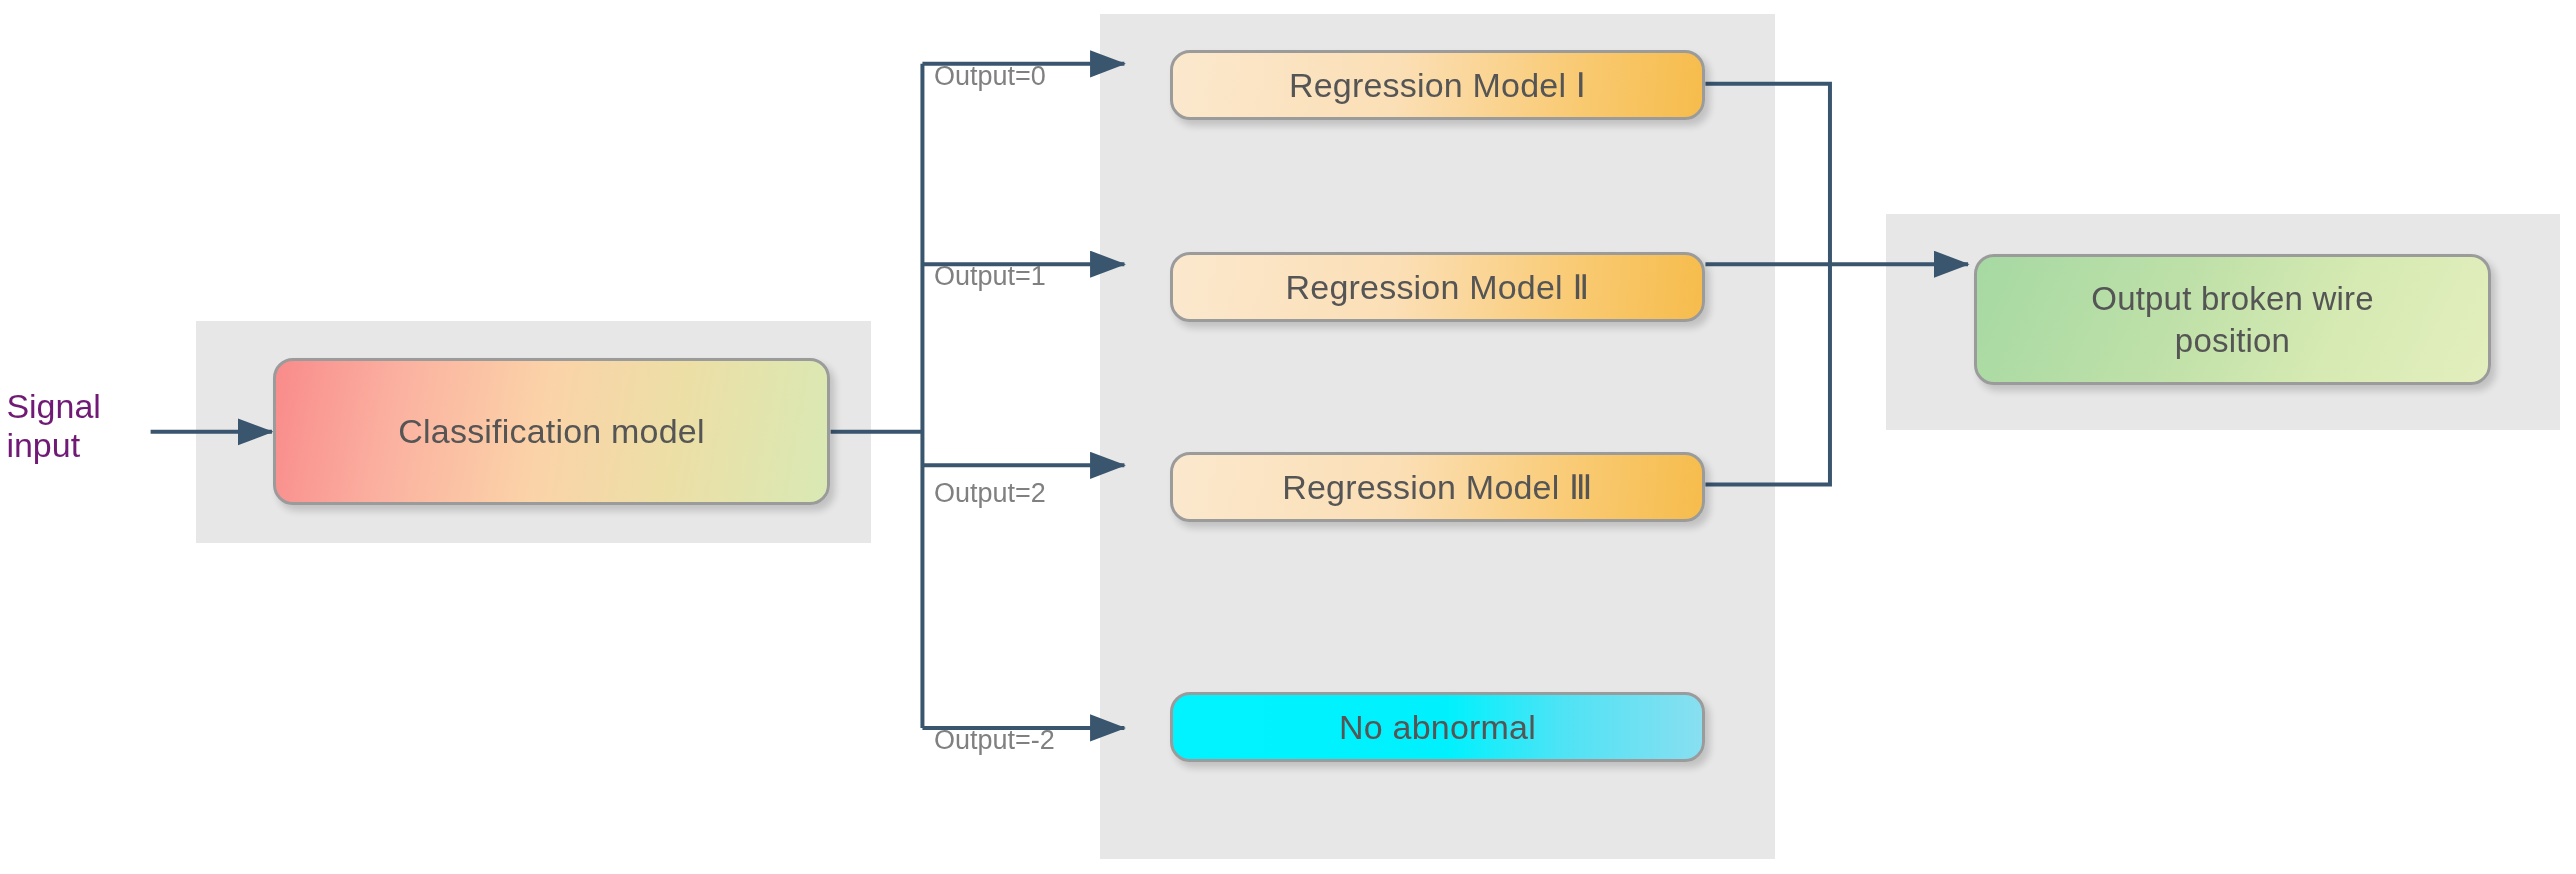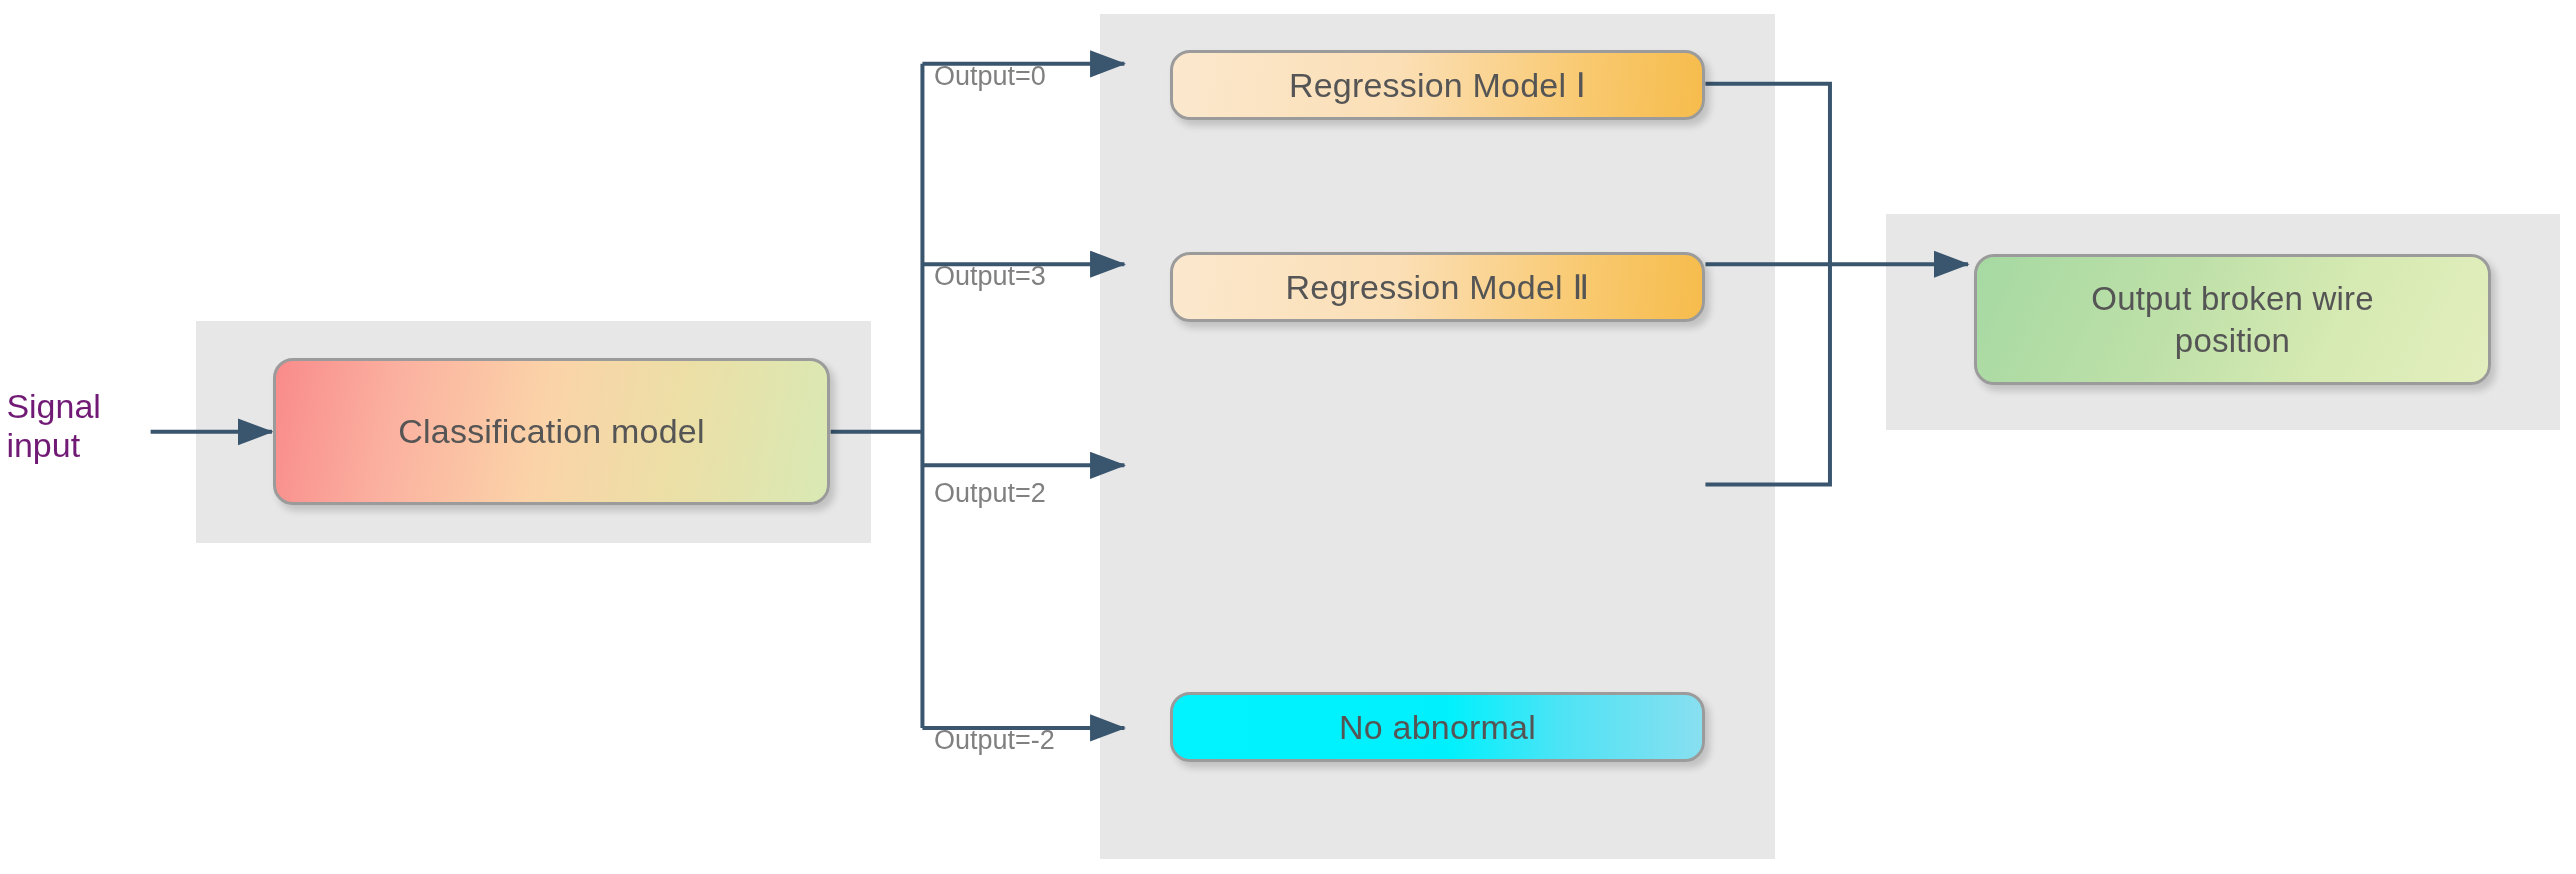--- a/index.html
+++ b/index.html
@@ -125,36 +125,39 @@
       <path d="M2136,607 L2292,607 L2292,331"></path>
 
       <path d="M2136,331 L2465,331" marker-end="url(#arrow)"></path>
     </g>
   </svg>
 
   <div class="free-text" style="left:6.4px; top:387px; width:152px;">Signal
 input</div>
 
   <div class="branch-label" style="left:934px; top:21px;">Output=0</div>
-  <div class="branch-label" style="left:934px; top:221px;">Output=3</div>
+  <div class="branch-label" style="left:934px; top:221px;">Output=1</div>
   <div class="branch-label" style="left:934px; top:438px;">Output=2</div>
   <div class="branch-label" style="left:934px; top:685px;">Output=-2</div>
 
   <div class="node node-classification" style="left:273px; top:358px; width:557px; height:147px;">
     <span class="node-label">Classification model</span>
   </div>
 
   <div class="node node-regression" style="left:1170px; top:50px; width:535px; height:70px;">
     <span class="node-label">Regression Model Ⅰ</span>
   </div>
 
   <div class="node node-regression" style="left:1170px; top:252px; width:535px; height:70px;">
     <span class="node-label">Regression Model Ⅱ</span>
   </div>
 
+  <div class="node node-regression" style="left:1170px; top:452px; width:535px; height:70px;">
+    <span class="node-label">Regression Model Ⅲ</span>
+  </div>
 
   <div class="node node-noabnormal" style="left:1170px; top:692px; width:535px; height:70px;">
     <span class="node-label">No abnormal</span>
   </div>
 
   <div class="node node-output" style="left:1974px; top:254px; width:517px; height:131px; flex-direction:column;">
     <span class="node-label">Output broken wire</span>
     <span class="node-label">position</span>
   </div>
 

